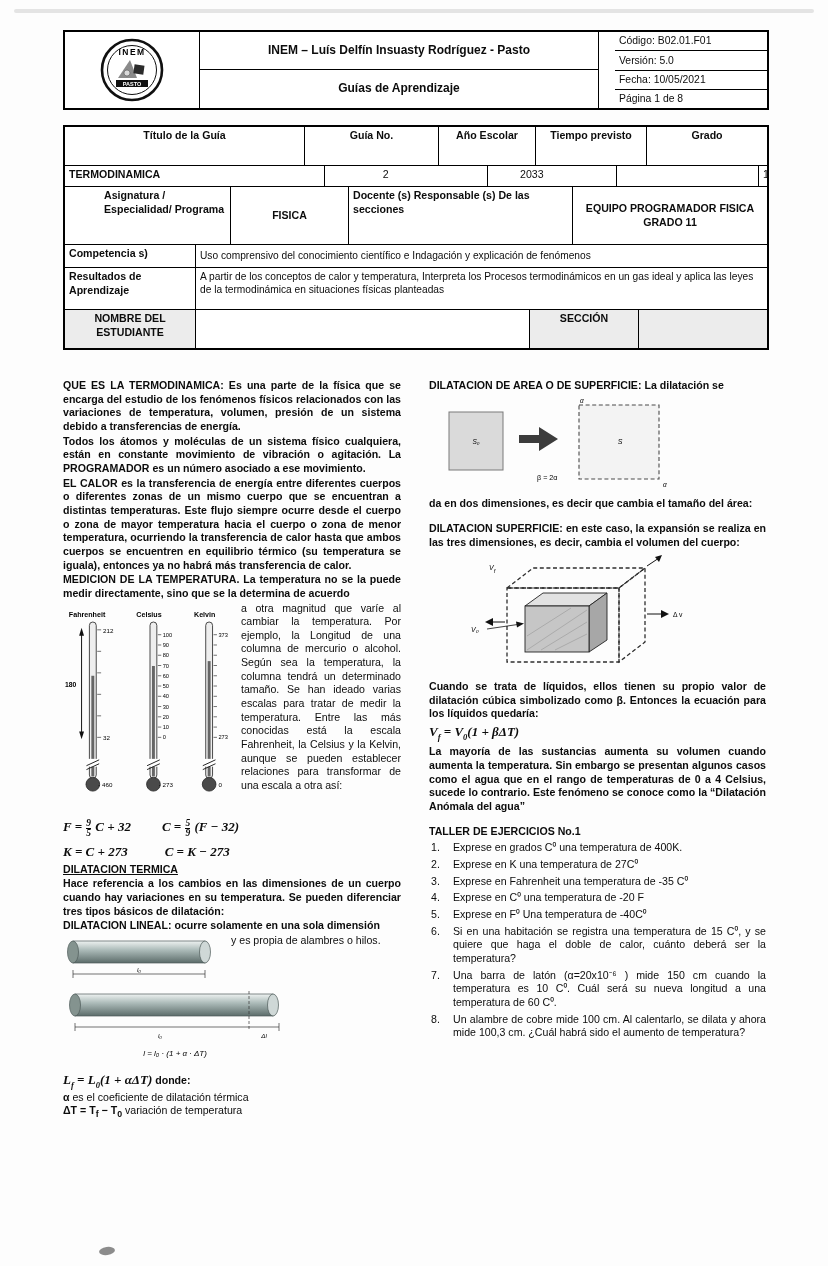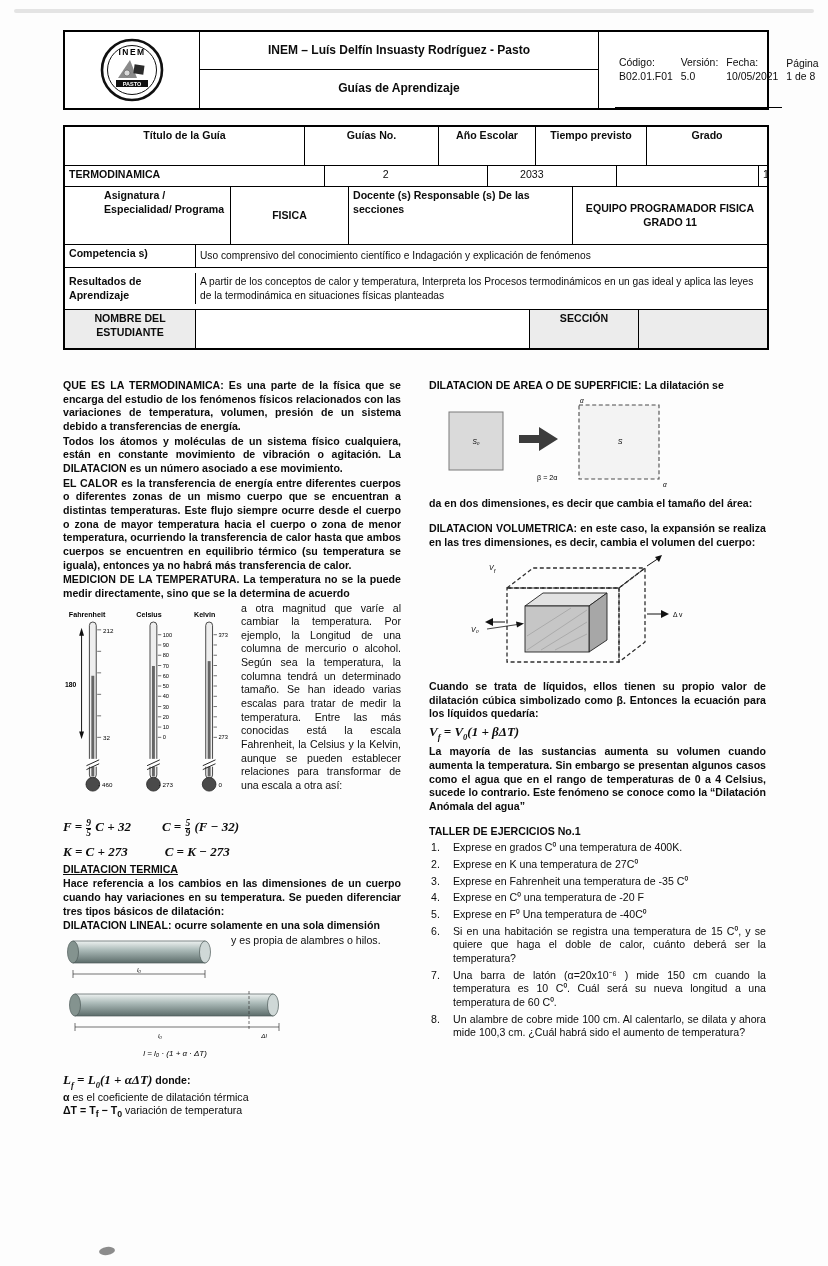--- a/index.html
+++ b/index.html
@@ -8,37 +8,37 @@
        color:#0c0c0c;overflow:hidden;}
   .scan-top{position:absolute;top:9px;left:14px;width:800px;height:4px;background:#e4e4e4;border-radius:2px;}
   .scan-bottom{position:absolute;top:1247px;left:99px;width:16px;height:8px;background:#6f6f6f;border-radius:50%;transform:rotate(-8deg);opacity:.8;}
 
   
   .hdr{position:absolute;left:63px;top:30px;width:702px;height:76px;border:2px solid #000;display:flex;background:#fff;}
   .hdr-logo{width:134px;border-right:1.5px solid #000;display:flex;align-items:center;justify-content:center;}
   .hdr-mid{flex:1;display:flex;flex-direction:column;border-right:1.5px solid #000;}
   .hdr-inst{flex:1;display:flex;align-items:center;justify-content:center;font-weight:bold;font-size:12px;border-bottom:1.5px solid #000;text-align:center;}
   .hdr-doc{flex:1.05;display:flex;align-items:center;justify-content:center;font-weight:bold;font-size:12px;}
-  .hdr-meta{width:152px;display:flex;font-size:10.4px;margin-left:16px;}
+  .hdr-meta{width:152px;display:flex;flex-direction:column;font-size:10.4px;margin-left:16px;}
   .hdr-meta>div{flex:1;display:flex;align-items:center;padding:0 4px;border-bottom:1px solid #000;}
   .hdr-meta>div:last-child{border-bottom:0;}
 
   
   .tbl{position:absolute;left:63px;top:125px;width:702px;border:2px solid #000;background:#fff;}
   .trow{display:flex;align-items:stretch;border-top:1px solid #000;}
   .trow:first-child{border-top:0;}
   .tc{border-left:1px solid #000;padding:2px 4px;overflow:hidden;}
   .tc:first-child{border-left:0;}
   .b{font-weight:bold;}
   .ctr{text-align:center;}
   .mid{display:flex;align-items:center;}
   .midc{display:flex;align-items:center;justify-content:center;text-align:center;}
   .small{font-size:10.2px;}
   .shaded{background:#ececec;text-align:center;}
-  .r1{height:38px;}.r2{height:20px;gap:40px;}.r3{height:57px;padding-left:35px;}.r4{height:22px;}.r5{height:41px;align-items:center;}.r6{height:38px;}
+  .r1{height:38px;}.r2{height:20px;gap:40px;}.r3{height:57px;padding-left:35px;}.r4{height:22px;}.r5{height:41px;}.r6{height:38px;}
   .w231{width:231px;}.w125{width:125px;}.w88{width:88px;}.w102{width:102px;}
   .w122{width:122px;}.w109{width:109px;}.w215{width:215px;}
   .w325{width:325px;}.w100{width:100px;}
   .flex1{flex:1;}
 
   
   .colL{position:absolute;left:63px;top:379px;width:338px;text-align:justify;}
   .colR{position:absolute;left:429px;top:379px;width:337px;text-align:justify;}
   .colL p,.colR p{margin:0 0 1px 0;font-weight:bold;}
   .clear{clear:both;}
@@ -93,21 +93,21 @@
       <div>Código: B02.01.F01</div>
       <div>Versión: 5.0</div>
       <div>Fecha: 10/05/2021</div>
       <div>Página 1 de 8</div>
     </div>
   </div>
 
   <div class="tbl">
     <div class="trow r1">
       <div class="tc w231 b ctr">Título de la Guía</div>
-      <div class="tc w125 b ctr">Guías No.</div>
+      <div class="tc w125 b ctr">Guía No.</div>
       <div class="tc w88 b ctr">Año Escolar</div>
       <div class="tc w102 b ctr">Tiempo previsto</div>
       <div class="tc flex1 b ctr">Grado</div>
     </div>
     <div class="trow r2">
       <div class="tc w231 b">TERMODINAMICA</div>
       <div class="tc w125 ctr">2</div>
       <div class="tc w88 ctr">2033</div>
       <div class="tc w102"></div>
       <div class="tc flex1 ctr">11</div>
@@ -129,21 +129,21 @@
     <div class="trow r6">
       <div class="tc w122 b shaded">NOMBRE DEL ESTUDIANTE</div>
       <div class="tc w325"></div>
       <div class="tc w100 b shaded">SECCIÓN</div>
       <div class="tc flex1 shaded"></div>
     </div>
   </div>
 
   <div class="colL">
     <p><b>QUE ES LA TERMODINAMICA</b><span>: Es una parte de la física que se encarga del estudio de los fenómenos físicos relacionados con las variaciones de temperatura, volumen, presión de un sistema debido a transferencias de energía.</span></p>
-    <p><span>Todos los átomos y moléculas de un sistema físico cualquiera, están en constante movimiento de vibración o agitación. La </span><b>DILATACION</b><span> es un número asociado a ese movimiento.</span></p>
+    <p><span>Todos los átomos y moléculas de un sistema físico cualquiera, están en constante movimiento de vibración o agitación. La </span><b>PROGRAMADOR</b><span> es un número asociado a ese movimiento.</span></p>
     <p><span>EL </span><b>CALOR</b><span> es la transferencia de energía entre diferentes cuerpos o diferentes zonas de un mismo cuerpo que se encuentran a distintas temperaturas. Este flujo siempre ocurre desde el cuerpo o zona de mayor temperatura hacia el cuerpo o zona de menor temperatura, ocurriendo la transferencia de calor hasta que ambos cuerpos se encuentren en equilibrio térmico (su temperatura se iguala), entonces ya no habrá más transferencia de calor.</span></p>
     <p>MEDICION DE LA TEMPERATURA. La temperatura no se la puede medir directamente, sino que se la determina de acuerdo</p>
 
     <div class="p4wrap">
       <span class="thermo-float">
         <svg width="174" height="208" viewBox="0 0 178 208">
           <text class="tcap" x="6" y="10" font-size="7.3">Fahrenheit</text>
           <text class="tcap" x="75" y="10" font-size="7.3">Celsius</text>
           <text class="tcap" x="134" y="10" font-size="7.3">Kelvin</text>
 
@@ -277,21 +277,21 @@
         <text x="187" y="48" font-size="7" font-style="italic" text-anchor="middle">S</text>
         <text x="147" y="7" font-size="6.5" font-style="italic">α</text>
         <text x="230" y="91" font-size="6.5" font-style="italic">α</text>
         <text x="104" y="84" font-size="7.2">β = 2α</text>
       </svg>
     </div>
 
     <p>da en dos dimensiones, es decir que cambia el tamaño del área:</p>
     <div class="sp10"></div>
 
-    <p><b>DILATACION VOLUMETRICA</b><span>: en este caso, la expansión se realiza en las tres dimensiones, es decir, cambia el volumen del cuerpo:</span></p>
+    <p><b>DILATACION SUPERFICIE</b><span>: en este caso, la expansión se realiza en las tres dimensiones, es decir, cambia el volumen del cuerpo:</span></p>
 
     <div class="fig-vol">
       <svg width="302" height="124" viewBox="0 0 302 124">
         <rect x="78" y="36" width="112" height="74" fill="none" stroke="#2e2e2e" stroke-width="1.3" stroke-dasharray="4 2.6"></rect>
         <path d="M78 36 L104 16 L216 16 L190 36 Z" fill="none" stroke="#2e2e2e" stroke-width="1.3" stroke-dasharray="4 2.6"></path>
         <path d="M190 36 L216 16 L216 90 L190 110 Z" fill="none" stroke="#2e2e2e" stroke-width="1.3" stroke-dasharray="4 2.6"></path>
         <path d="M96 54 L114 41 L178 41 L160 54 Z" fill="#e2e2e2" stroke="#222" stroke-width="0.9"></path>
         <path d="M160 54 L178 41 L178 88 L160 100 Z" fill="#a7a7a7" stroke="#222" stroke-width="0.9"></path>
         <rect x="96" y="54" width="64" height="46" fill="#c6c6c6" stroke="#222" stroke-width="0.9"></rect>
         <path d="M98 98 L158 58 M98 84 L142 56 M112 98 L158 70 M126 98 L158 82" stroke="#8e8e8e" stroke-width="0.5"></path>

